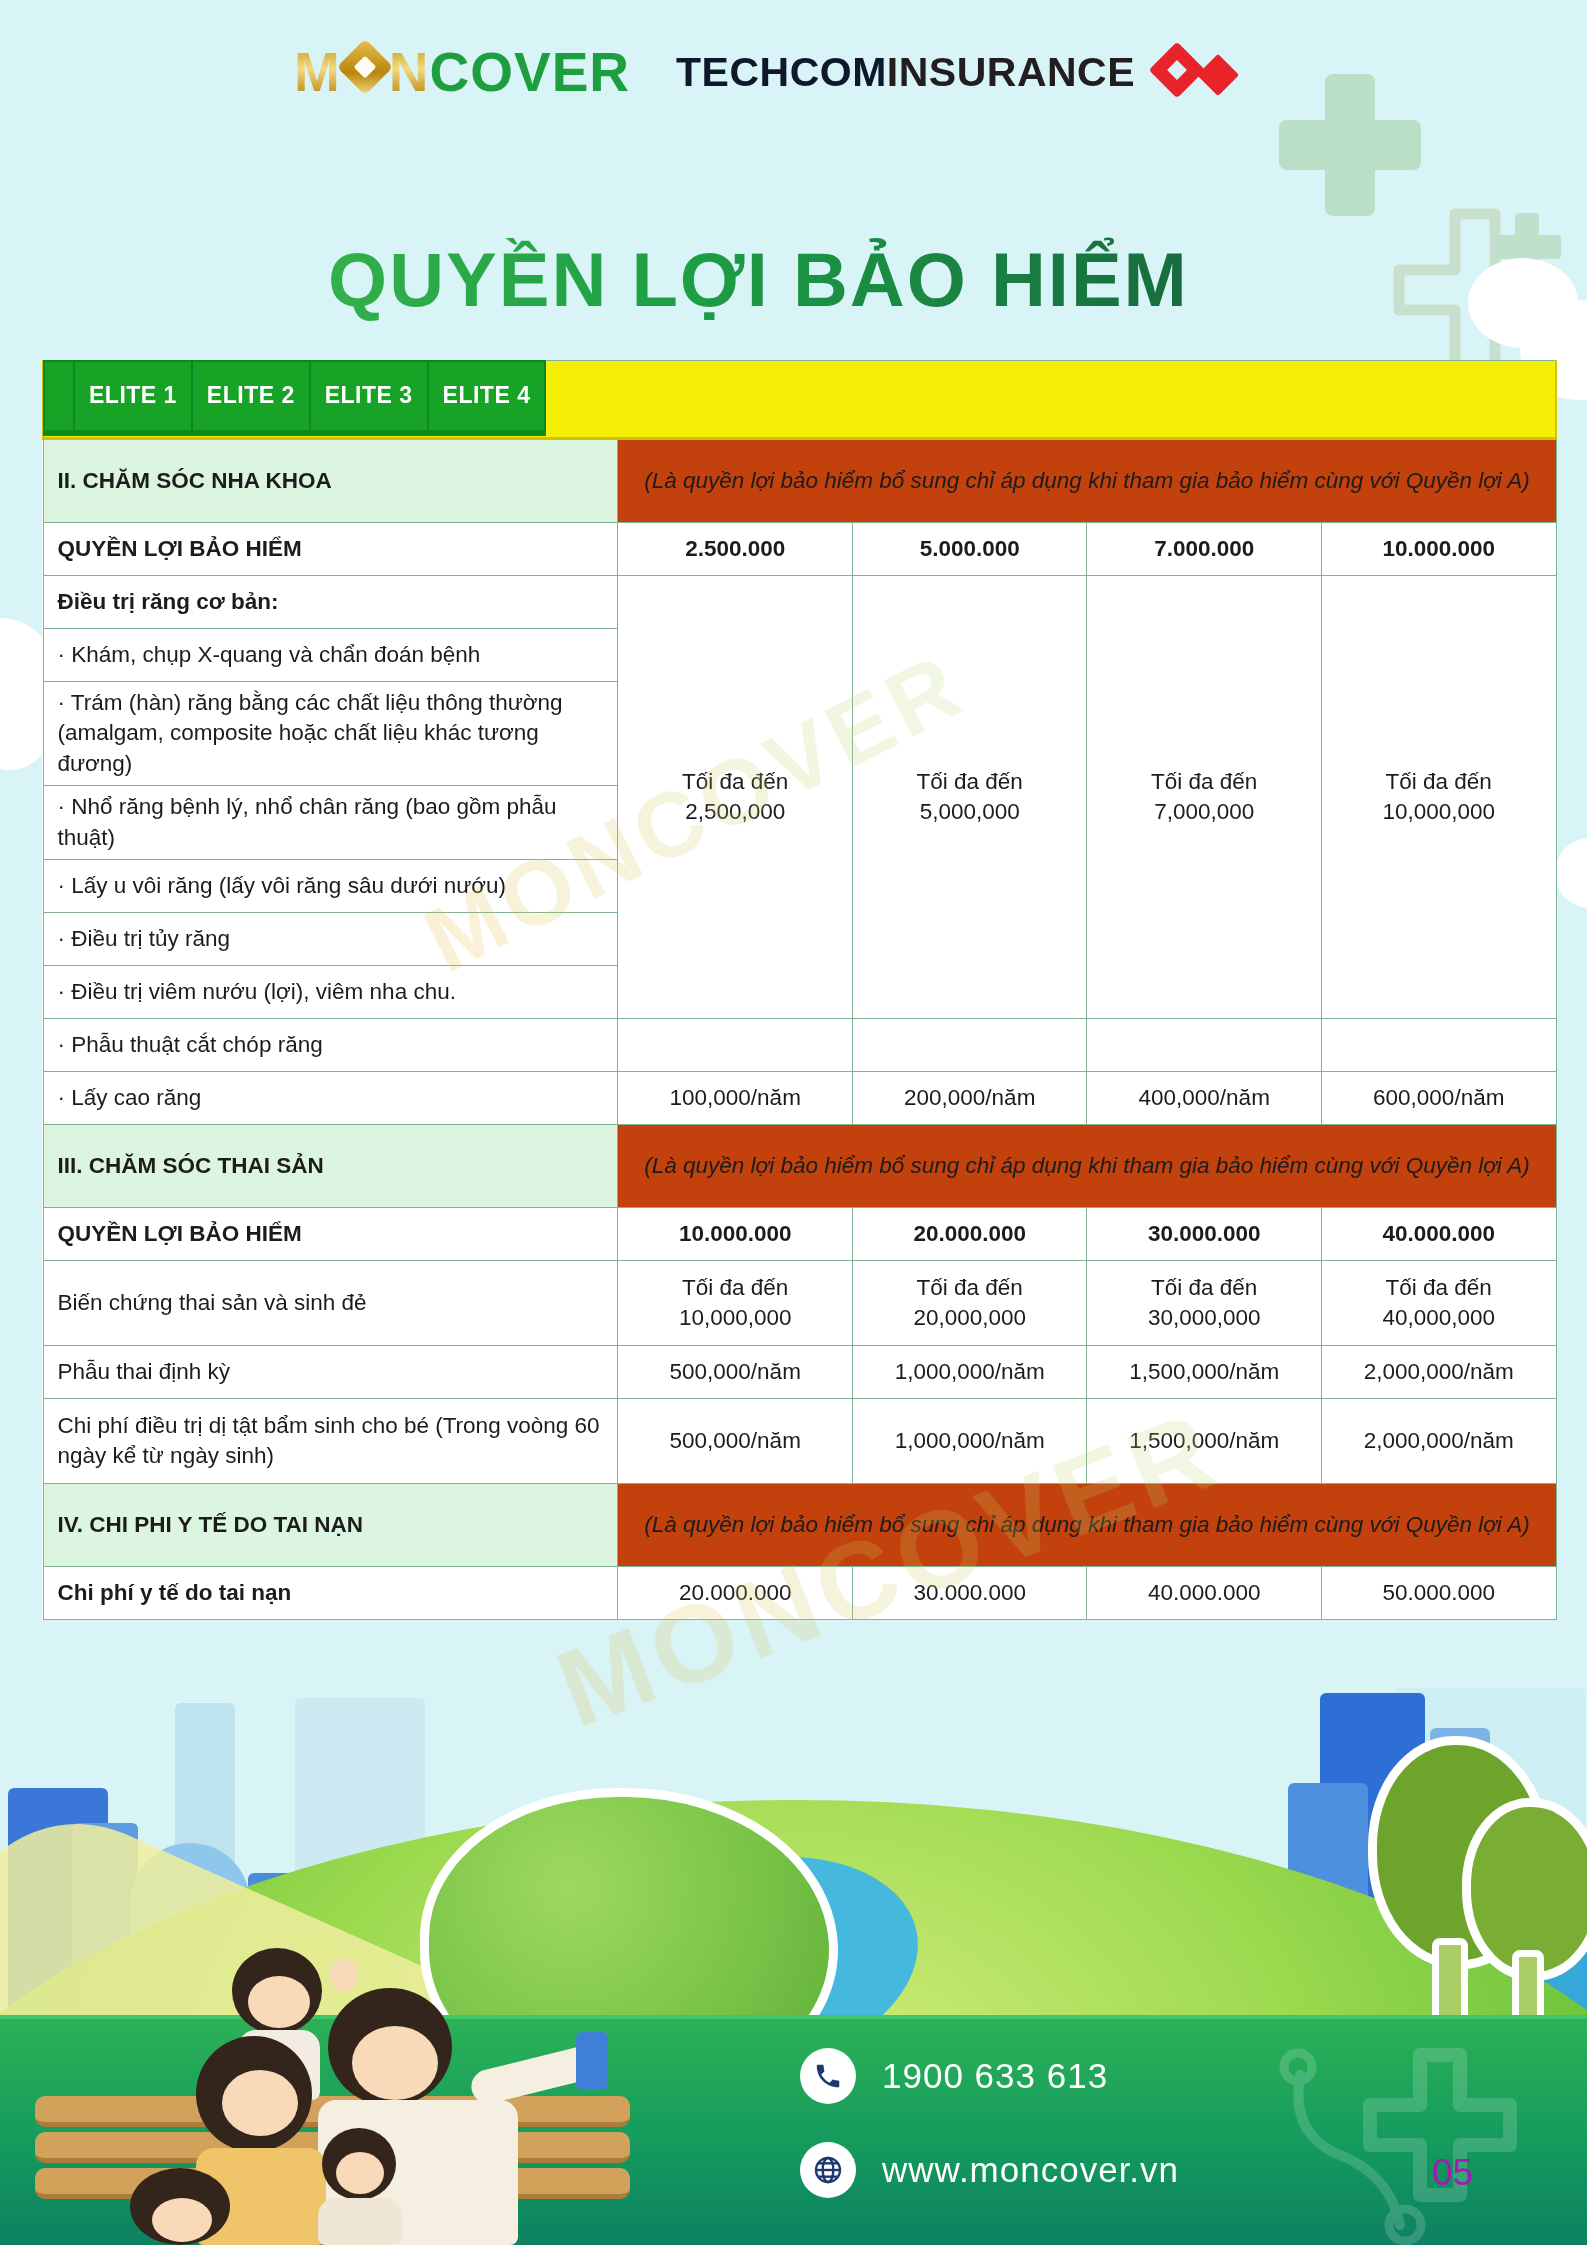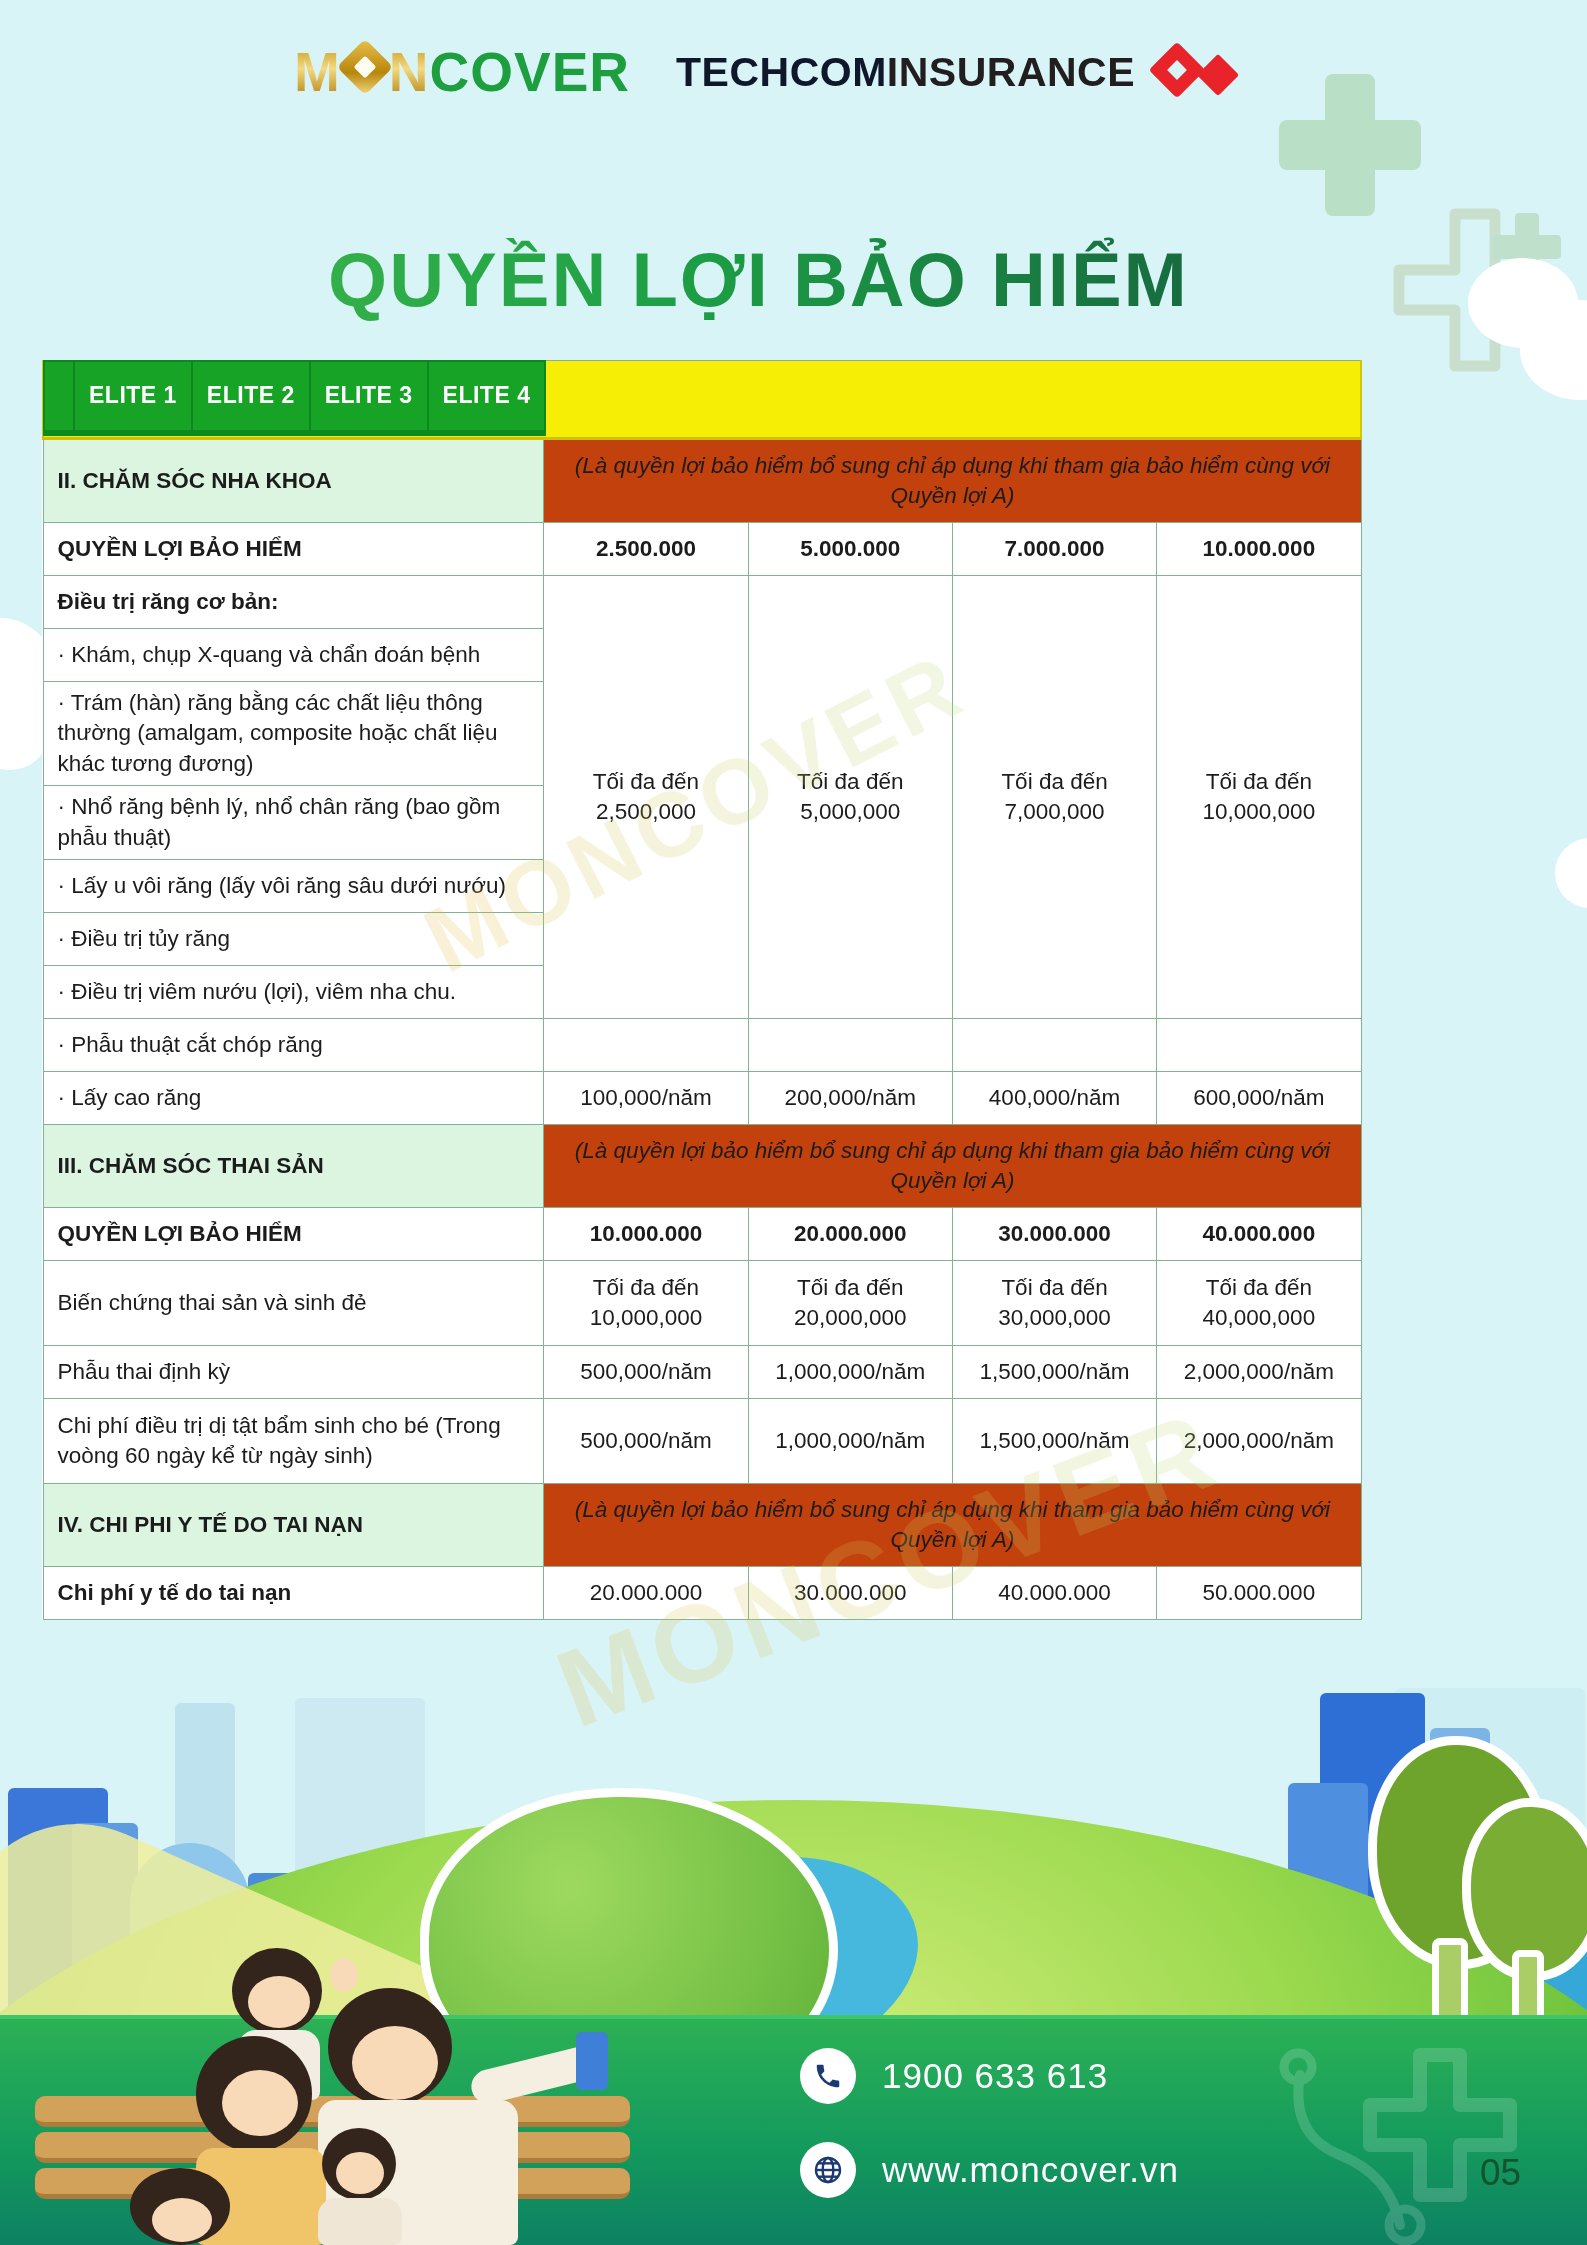--- a/index.html
+++ b/index.html
@@ -34,21 +34,21 @@
          -webkit-background-clip:text;background-clip:text;color:transparent;}
 
   
   .cross-filled{position:absolute;}
   .cloud{position:absolute;background:#fff;border-radius:50%;}
   .wmark{position:absolute;font-weight:800;letter-spacing:6px;pointer-events:none;z-index:6;
          background:linear-gradient(90deg,#e6b93c,#b9dc7a);-webkit-background-clip:text;
          background-clip:text;color:transparent;opacity:.20;}
 
   
-  table.benefits{position:absolute;left:42px;top:360px;width:1320px;z-index:4;
+  table.benefits{position:absolute;left:42px;top:360px;width:1515px;z-index:4;
                  border-collapse:collapse;table-layout:fixed;background:#fff;}
   table.benefits td,table.benefits th{border:1.5px solid #83b293;padding:6px 14px;
                  font-size:22.5px;line-height:1.35;vertical-align:middle;}
   tr.head th{background:#16a326;color:#fff;font-weight:700;font-size:23px;height:56px;
              border:2px solid #0d871f;border-bottom:6px solid #0c8a1e;text-align:center;letter-spacing:.5px;}
   tr.band td{background:#f7ee06;font-weight:700;font-size:25px;height:64px;
              border-left:2px solid #d3c50c;border-right:2px solid #d3c50c;border-bottom:3px solid #cfc10a;}
   td.sec{background:#dcf5e0;font-weight:700;font-size:24px;}
   td.note{background:#c2410c;font-style:italic;font-weight:500;text-align:center;
           font-size:21px;line-height:1.6;padding:8px 34px;}
@@ -68,21 +68,21 @@
   .water{position:absolute;background:#47b8dd;border-radius:50%;}
   .treeblob{position:absolute;border:9px solid #fff;border-radius:48% 52% 50% 50%;}
   .trunk{position:absolute;border:7px solid #fff;border-radius:8px;}
   .footerband{position:absolute;left:0;top:2015px;width:1587px;height:230px;z-index:8;
         background:linear-gradient(180deg,#2cb156 0%,#149a5d 55%,#0d8062 100%);
         border-top:4px solid #3ec768;}
   .contact{position:absolute;display:flex;align-items:center;gap:26px;z-index:9;color:#fff;}
   .cicon{width:56px;height:56px;border-radius:50%;background:#fff;display:flex;
          align-items:center;justify-content:center;flex:0 0 auto;}
   .ctext{font-size:35px;letter-spacing:1px;}
-  .pagenum{position:absolute;left:1480px;top:2152px;z-index:9;color:#14532d;font-size:37px;}
+  .pagenum{position:absolute;left:1432px;top:2152px;z-index:9;color:#a21caf;font-size:37px;}
   .steth{position:absolute;left:1270px;top:2035px;z-index:8;opacity:.16;}
 
   
   .fam{position:absolute;z-index:9;}
   .head{position:absolute;border-radius:50%;background:#33241c;}
   .face{position:absolute;border-radius:50%;background:#f8d9b8;}
   .body-sh{position:absolute;border-radius:18px 18px 8px 8px;}
   .slat{position:absolute;background:#d2a25b;border-radius:10px;border-bottom:5px solid #ad7c3a;}
 </style>
 </head>

